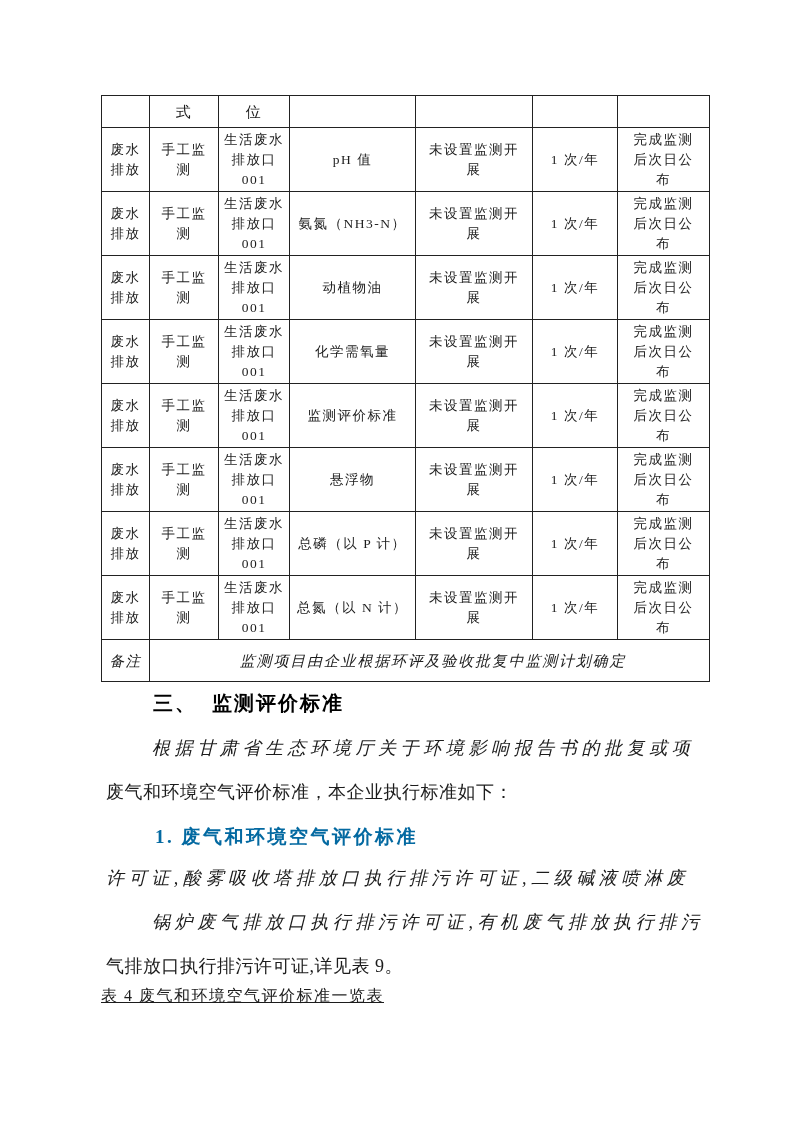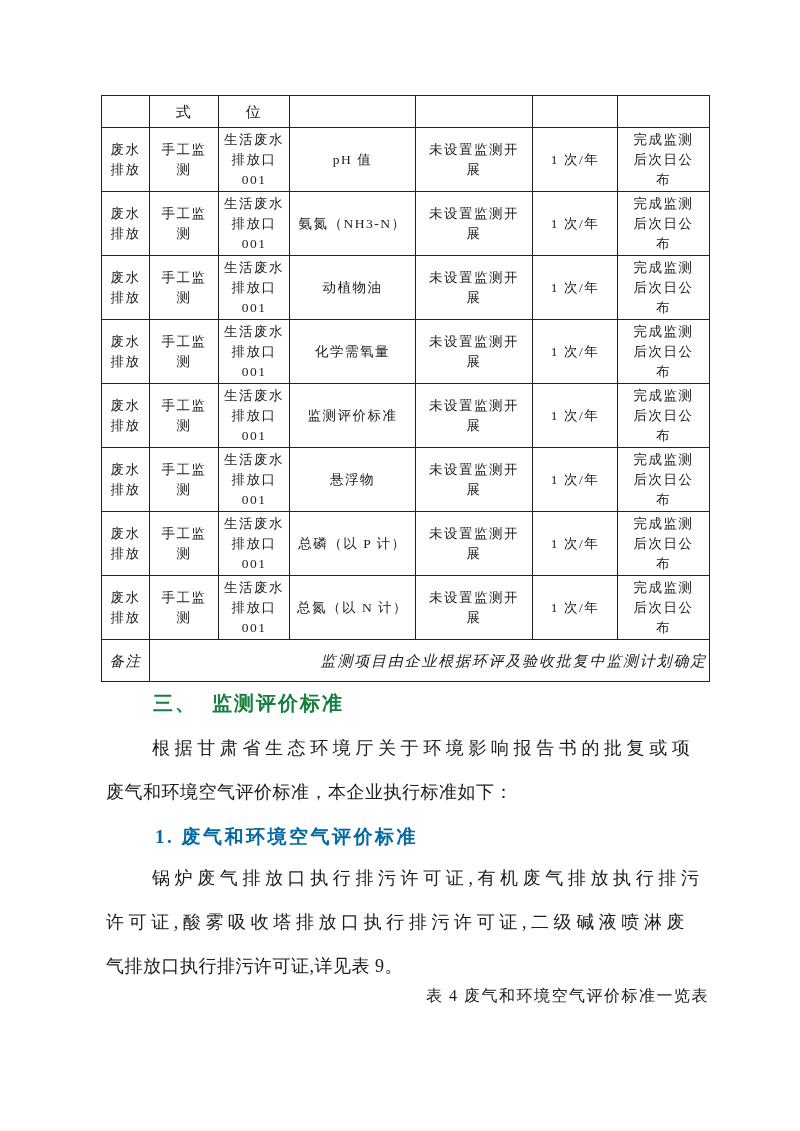--- a/index.html
+++ b/index.html
@@ -32,76 +32,77 @@
     letter-spacing: 1.5px;
     white-space: pre-line;
     color: #1c1c1c;
     padding: 1px 2px;
   }
   .hdr-row { height: 32px; }
   .hdr-row td { font-size: 15px; }
   .data-row { height: 64px; margin-top: 38px; }
   .remark-row { height: 42px; font-style: italic; }
   .remark-row td.remark-text-cell {
-    text-align: right;
+    text-align: center;
     padding-left: 9px;
     font-size: 15px;
     letter-spacing: 1.8px;
     white-space: normal;
   }
   .remark-row td.remark-label-cell { font-size: 14.5px; }
 
   
   .h-level1 {
     position: absolute;
     left: 153px;
     top: 690px;
     font-family: "Liberation Sans", sans-serif;
     font-weight: bold;
     font-size: 20px;
     letter-spacing: 2px;
     white-space: pre;
-    color: #15803d;
+    color: #000000;
   }
   .para {
     position: absolute;
     left: 106px;
     width: 600px;
     font-size: 18px;
   }
   .para .line {
     line-height: 44px;
     letter-spacing: 0.5px;
     white-space: pre;
   }
-  .para .line.j { letter-spacing: 4.6px; }
+  .para .line.j { letter-spacing: 4.6px; font-style: italic; }
   .para .line.indent { text-indent: 46px; }
   .para1 { top: 726px; }
   .para2 { top: 856px; }
   .h-level2 {
     position: absolute;
     left: 155px;
     top: 824px;
     font-family: "Liberation Serif", serif;
     font-weight: bold;
     font-size: 19px;
     letter-spacing: 2.5px;
     white-space: pre;
     color: #0369a1;
   }
   .table-caption {
     position: absolute;
     left: 101px;
     top: 986px;
     width: 608px;
-    text-align: right;
+    text-align: left;
     font-size: 16px;
     letter-spacing: 1.5px;
     color: #1c1c1c;
     white-space: pre;
+    text-decoration: underline;
   }
 </style>
 </head>
 <body>
 
 <div class="page">
 
   <table class="doc-table">
     <colgroup>
       <col style="width:48px">
@@ -260,20 +261,20 @@
   <div class="h-level1">三、  监测评价标准</div>
 
   <div class="para para1">
     <div class="line j indent">根据甘肃省生态环境厅关于环境影响报告书的批复或项</div>
     <div class="line">废气和环境空气评价标准，本企业执行标准如下：</div>
   </div>
 
   <div class="h-level2">1. 废气和环境空气评价标准</div>
 
   <div class="para para2">
+    <div class="line j">许可证,酸雾吸收塔排放口执行排污许可证,二级碱液喷淋废</div>
     <div class="line j indent">锅炉废气排放口执行排污许可证,有机废气排放执行排污</div>
-    <div class="line j">许可证,酸雾吸收塔排放口执行排污许可证,二级碱液喷淋废</div>
     <div class="line">气排放口执行排污许可证,详见表 9。</div>
   </div>
 
   <div class="table-caption">表 4 废气和环境空气评价标准一览表</div>
 
 </div>
 
 </body></html>

